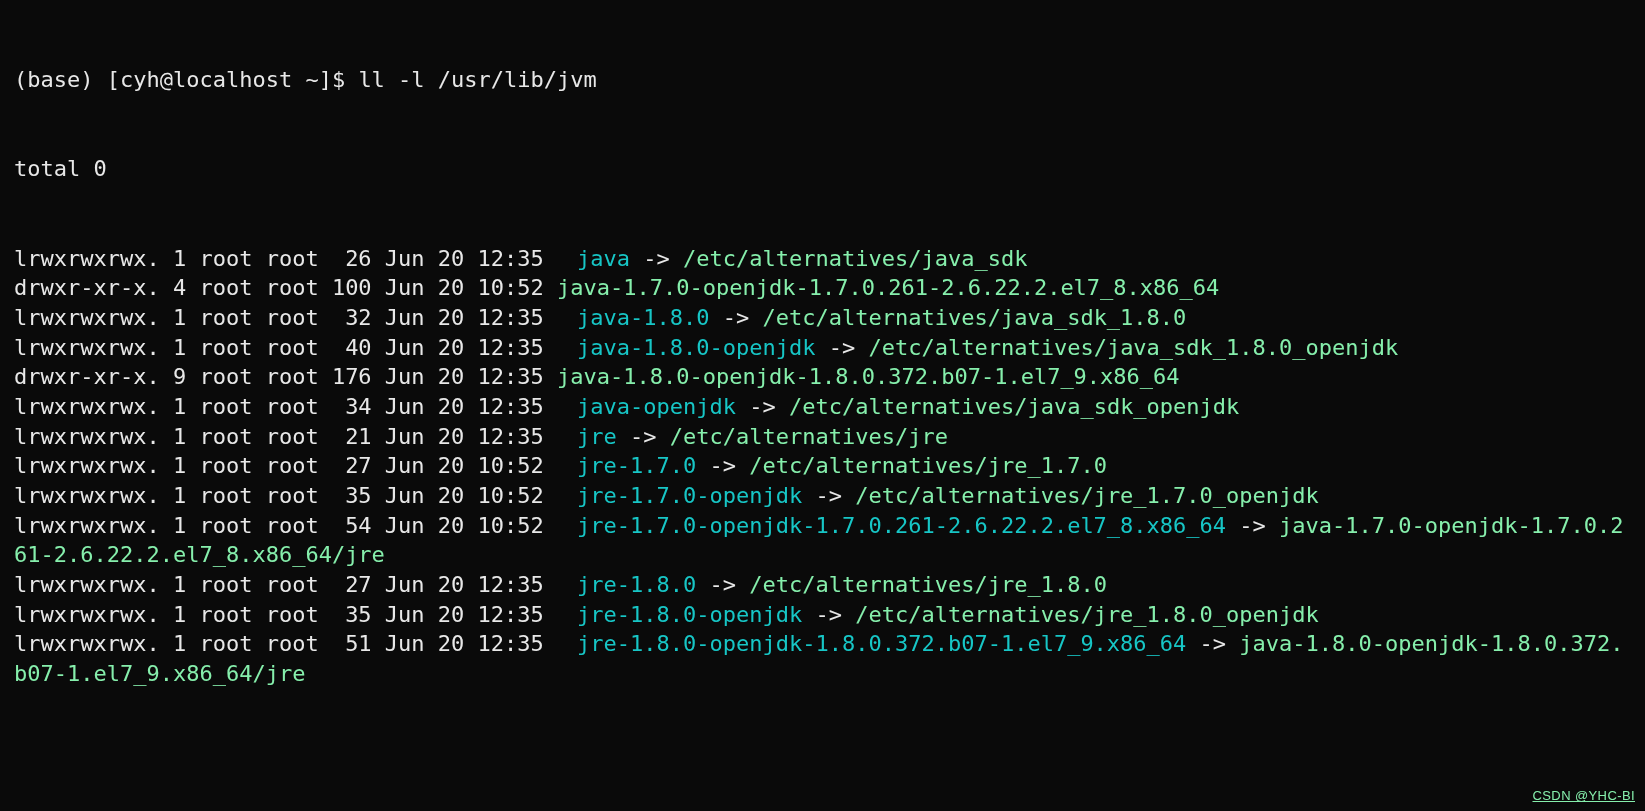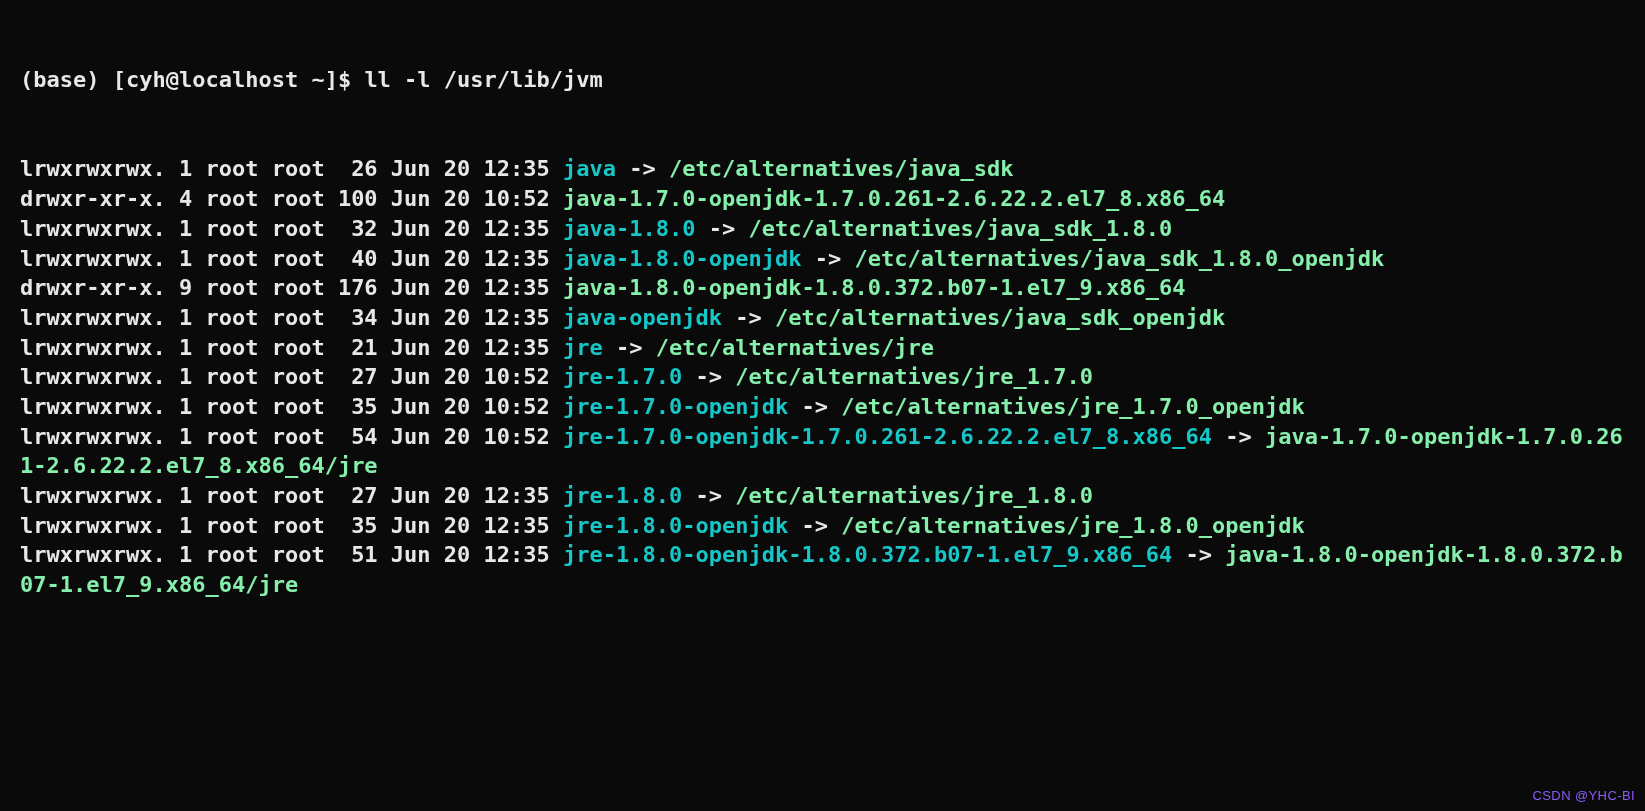--- a/index.html
+++ b/index.html
@@ -9,42 +9,44 @@
     color: #e8e8e8;
     font-family: "Menlo", "Consolas", "DejaVu Sans Mono", "Liberation Mono", monospace;
     font-size: 22px;
     line-height: 1.35;
     width: 1645px;
     height: 811px;
     overflow: hidden;
     position: relative;
   }
   .terminal {
-    padding: 6px 20px;
+    padding: 6px 14px;
     white-space: pre-wrap;
     word-break: break-all;
-    font-weight: 700;
+    font-weight: 400;
   }
   .line { display: block; }
-  .link-name { color: #17c6c6; } 
+  .link-name { color: #17c6c6; margin-left: 20px; } 
   .dir-name  { color: #86efac; } 
   .arrow     { color: #e8e8e8; }
   .prompt    { color: #e8e8e8; }
   .watermark {
     position: absolute;
     right: 10px;
     bottom: 6px;
     font-size: 13px;
     font-weight: 400;
-    color: #8b5cf6;
+    color: #86efac;
     font-family: Arial, sans-serif;
     letter-spacing: 0.4px;
+    text-decoration: underline;
   }
 </style>
 </head>
 <body>
 
 <div class="terminal">
   <span class="line"><span class="prompt">(base) [cyh@localhost ~]$ </span><span>ll -l /usr/lib/jvm</span></span>
+  <span class="line">total 0</span>
   <span id="listing"><span class="line"><span>lrwxrwxrwx. 1 root root  26 Jun 20 12:35 </span><span class="link-name">java</span><span class="arrow"> -&gt; </span><span class="dir-name">/etc/alternatives/java_sdk</span></span><span class="line"><span>drwxr-xr-x. 4 root root 100 Jun 20 10:52 </span><span class="dir-name">java-1.7.0-openjdk-1.7.0.261-2.6.22.2.el7_8.x86_64</span></span><span class="line"><span>lrwxrwxrwx. 1 root root  32 Jun 20 12:35 </span><span class="link-name">java-1.8.0</span><span class="arrow"> -&gt; </span><span class="dir-name">/etc/alternatives/java_sdk_1.8.0</span></span><span class="line"><span>lrwxrwxrwx. 1 root root  40 Jun 20 12:35 </span><span class="link-name">java-1.8.0-openjdk</span><span class="arrow"> -&gt; </span><span class="dir-name">/etc/alternatives/java_sdk_1.8.0_openjdk</span></span><span class="line"><span>drwxr-xr-x. 9 root root 176 Jun 20 12:35 </span><span class="dir-name">java-1.8.0-openjdk-1.8.0.372.b07-1.el7_9.x86_64</span></span><span class="line"><span>lrwxrwxrwx. 1 root root  34 Jun 20 12:35 </span><span class="link-name">java-openjdk</span><span class="arrow"> -&gt; </span><span class="dir-name">/etc/alternatives/java_sdk_openjdk</span></span><span class="line"><span>lrwxrwxrwx. 1 root root  21 Jun 20 12:35 </span><span class="link-name">jre</span><span class="arrow"> -&gt; </span><span class="dir-name">/etc/alternatives/jre</span></span><span class="line"><span>lrwxrwxrwx. 1 root root  27 Jun 20 10:52 </span><span class="link-name">jre-1.7.0</span><span class="arrow"> -&gt; </span><span class="dir-name">/etc/alternatives/jre_1.7.0</span></span><span class="line"><span>lrwxrwxrwx. 1 root root  35 Jun 20 10:52 </span><span class="link-name">jre-1.7.0-openjdk</span><span class="arrow"> -&gt; </span><span class="dir-name">/etc/alternatives/jre_1.7.0_openjdk</span></span><span class="line"><span>lrwxrwxrwx. 1 root root  54 Jun 20 10:52 </span><span class="link-name">jre-1.7.0-openjdk-1.7.0.261-2.6.22.2.el7_8.x86_64</span><span class="arrow"> -&gt; </span><span class="dir-name">java-1.7.0-openjdk-1.7.0.261-2.6.22.2.el7_8.x86_64/jre</span></span><span class="line"><span>lrwxrwxrwx. 1 root root  27 Jun 20 12:35 </span><span class="link-name">jre-1.8.0</span><span class="arrow"> -&gt; </span><span class="dir-name">/etc/alternatives/jre_1.8.0</span></span><span class="line"><span>lrwxrwxrwx. 1 root root  35 Jun 20 12:35 </span><span class="link-name">jre-1.8.0-openjdk</span><span class="arrow"> -&gt; </span><span class="dir-name">/etc/alternatives/jre_1.8.0_openjdk</span></span><span class="line"><span>lrwxrwxrwx. 1 root root  51 Jun 20 12:35 </span><span class="link-name">jre-1.8.0-openjdk-1.8.0.372.b07-1.el7_9.x86_64</span><span class="arrow"> -&gt; </span><span class="dir-name">java-1.8.0-openjdk-1.8.0.372.b07-1.el7_9.x86_64/jre</span></span></span>
 </div>
 
 <div class="watermark">CSDN @YHC-BI</div>
 
 </body></html>

